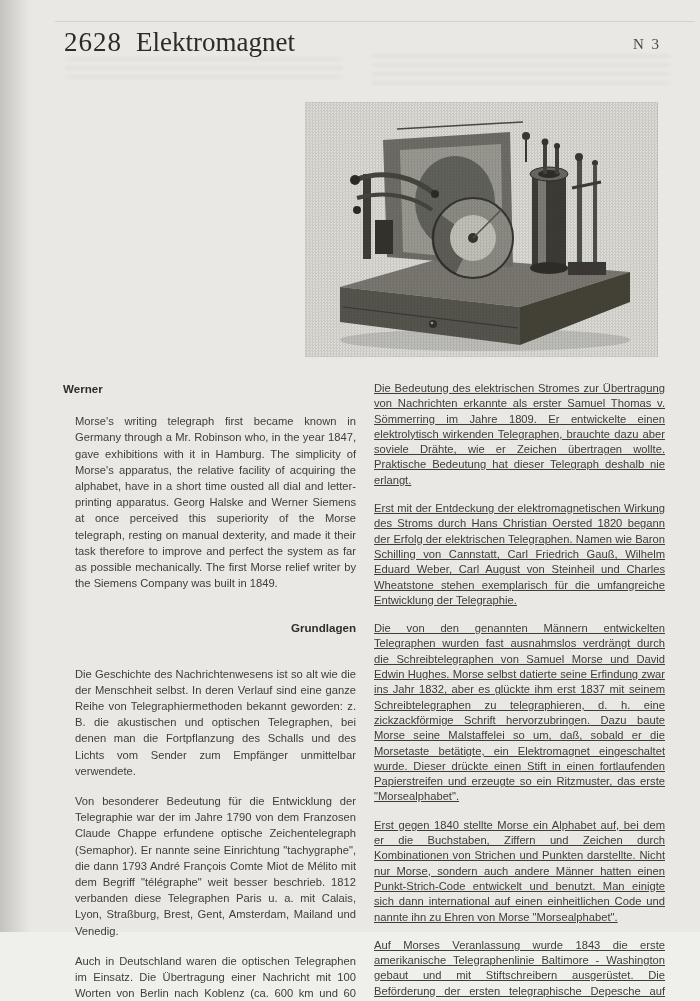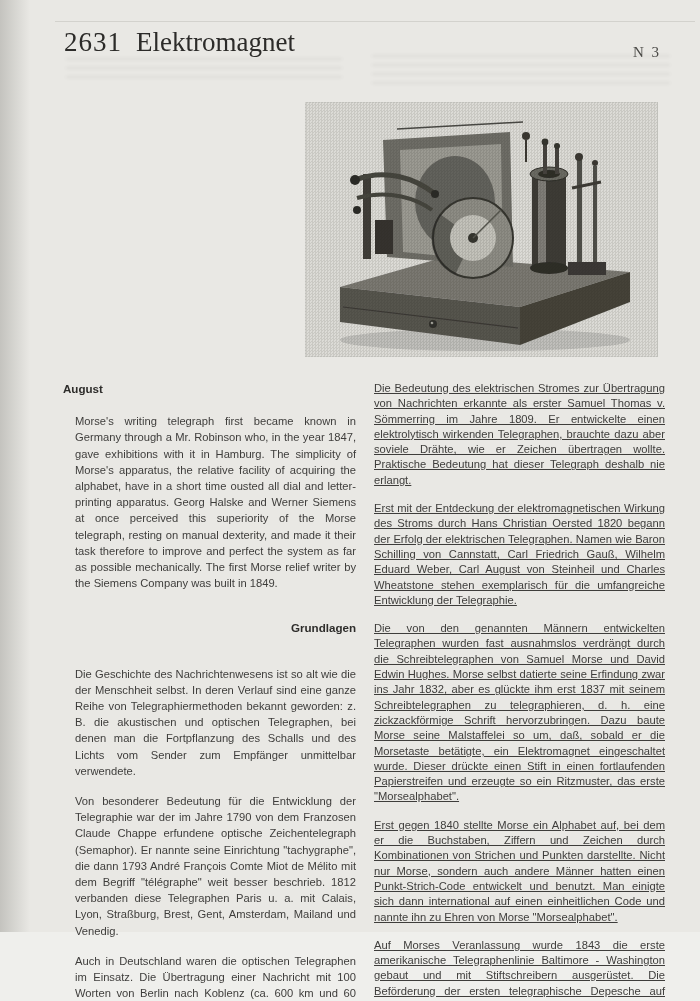--- a/index.html
+++ b/index.html
@@ -37,21 +37,21 @@
 
   
   .title-block {
     position: absolute; left: 64px; top: 27px;
     font-family: "Liberation Serif", serif;
     font-size: 27px; color: #2c2b29; white-space: nowrap;
   }
   .title-year { letter-spacing: 1px; }
   .title-name { margin-left: 14px; }
   .page-ref {
-    position: absolute; left: 633px; top: 44px;
+    position: absolute; left: 633px; top: 36px;
     font-family: "Liberation Serif", serif;
     font-size: 15px; letter-spacing: 2px; color: #4a4946;
   }
 
   
   .photo {
     position: absolute; left: 305px; top: 102px; width: 353px; height: 255px;
     background: #dcdbd6;
     box-shadow: inset 0 0 0 1px rgba(0,0,0,0.04);
   }
@@ -86,21 +86,21 @@
 
 <div class="page">
 
   <div class="edge-shadow"></div>
   <div class="bottom-light"></div>
   <div class="top-rule"></div>
   <div class="ghost ghost-left"></div>
   <div class="ghost ghost-right"></div>
 
   <div class="title-block">
-    <span class="title-year">2631</span><span class="title-name">Elektromagnet</span>
+    <span class="title-year">2628</span><span class="title-name">Elektromagnet</span>
   </div>
   <div class="page-ref">N 3</div>
 
   <figure class="photo" style="margin:0" role="img" aria-label="Black-and-white halftone photograph of the Morse telegraph apparatus: brass writing mechanism with large tape wheel and electromagnet coil mounted on a wooden base with a drawer">
     <svg viewBox="0 0 353 255">
       <defs>
         <filter id="soft">
             <feGaussianBlur stdDeviation="0.7"></feGaussianBlur>
           </filter>
       </defs>
@@ -163,21 +163,21 @@
           <circle cx="274" cy="55" r="4" fill="#3a3933"></circle>
           <circle cx="290" cy="61" r="3" fill="#3a3933"></circle>
           <rect x="263" y="160" width="38" height="13" fill="#3a3934"></rect>
         </g>
       </g>
     </svg>
     <div class="halftone"></div>
   </figure>
 
   <div class="col col-left">
-    <h3 lang="en">August</h3>
+    <h3 lang="en">Werner</h3>
     <p lang="en">Morse's writing telegraph first became known in Germany through a Mr. Robinson who, in the year 1847, gave exhibitions with it in Hamburg. The simplicity of Morse's apparatus, the relative facility of acquiring the alphabet, have in a short time ousted all dial and letter-printing apparatus. Georg Halske and Werner Siemens at once perceived this superiority of the Morse telegraph, resting on manual dexterity, and made it their task therefore to improve and perfect the system as far as possible mechanically. The first Morse relief writer by the Siemens Company was built in 1849.</p>
     <h3 class="second">Grundlagen</h3>
     <p>Die Geschichte des Nachrichtenwesens ist so alt wie die der Menschheit selbst. In deren Verlauf sind eine ganze Reihe von Telegraphiermethoden bekannt geworden: z. B. die akustischen und optischen Telegraphen, bei denen man die Fortpflanzung des Schalls und des Lichts vom Sender zum Empfänger unmittelbar verwendete.</p>
     <p>Von besonderer Bedeutung für die Entwicklung der Telegraphie war der im Jahre 1790 von dem Franzosen Claude Chappe erfundene optische Zeichentelegraph (Semaphor). Er nannte seine Einrichtung "tachygraphe", die dann 1793 André François Comte Miot de Mélito mit dem Begriff "télégraphe" weit besser beschrieb. 1812 verbanden diese Telegraphen Paris u. a. mit Calais, Lyon, Straßburg, Brest, Gent, Amsterdam, Mailand und Venedig.</p>
     <p>Auch in Deutschland waren die optischen Telegraphen im Einsatz. Die Übertragung einer Nachricht mit 100 Worten von Berlin nach Koblenz (ca. 600 km und 60 Zwischenstationen) dauerte etwa drei Stunden.</p>
   </div>
 
   <div class="col col-right">
     <p>Die Bedeutung des elektrischen Stromes zur Übertragung von Nachrichten erkannte als erster Samuel Thomas v. Sömmerring im Jahre 1809. Er entwickelte einen elektrolytisch wirkenden Telegraphen, brauchte dazu aber soviele Drähte, wie er Zeichen übertragen wollte. Praktische Bedeutung hat dieser Telegraph deshalb nie erlangt.</p>
     <p>Erst mit der Entdeckung der elektromagnetischen Wirkung des Stroms durch Hans Christian Oersted 1820 begann der Erfolg der elektrischen Telegraphen. Namen wie Baron Schilling von Cannstatt, Carl Friedrich Gauß, Wilhelm Eduard Weber, Carl August von Steinheil und Charles Wheatstone stehen exemplarisch für die umfangreiche Entwicklung der Telegraphie.</p>

